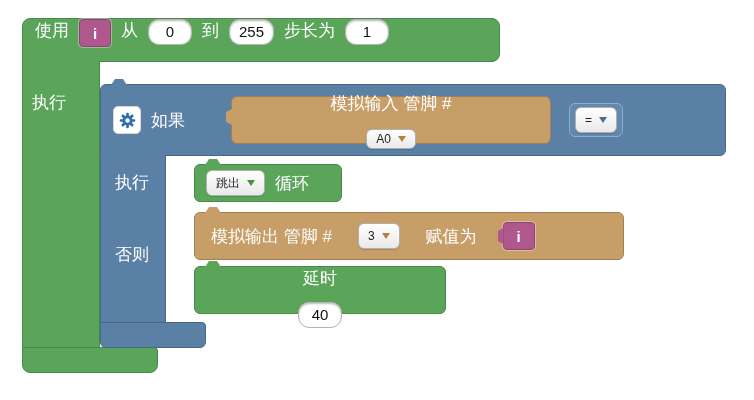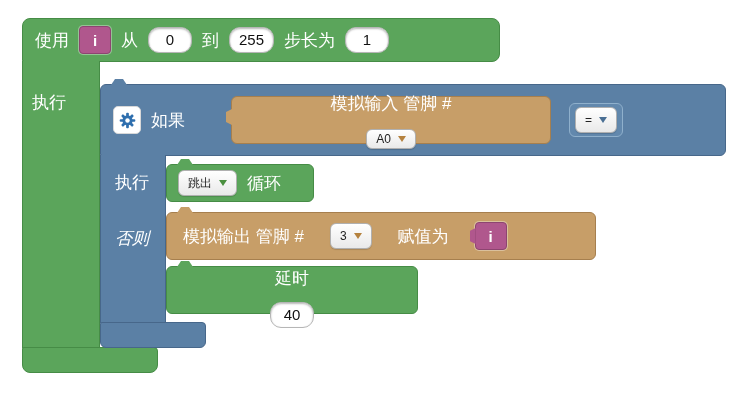--- a/index.html
+++ b/index.html
@@ -8,46 +8,46 @@
 
   .piece { position:absolute; box-sizing:border-box; }
   .green { background:#5ba55b; border:1px solid #468c46; --dk:#468c46; }
   .blue  { background:#5b80a5; border:1px solid #47678a; --dk:#47678a; }
   .blue2 { background:#6288ad; border:1px solid #8fb0cc; --dk:#46678c; }
   .blue3 { background:#54799e; border:1px solid #3f5f82; --dk:#3f5f82; }
   .tan   { background:#c79e68; border:1px solid #a67f4e; --dk:#a67f4e; }
 
   
   .loop-top    { left:22px; top:18px; width:478px; height:44px; border-radius:8px 8px 8px 2px;
-                 display:flex; align-items:center; gap:10px; padding:0 12px; }
+                 display:flex; gap:10px; padding:0 12px; }
   .loop-spine  { left:22px; top:61px; width:78px; height:287px; border-top:none; border-bottom:none; }
   .loop-bottom { left:22px; top:347px; width:136px; height:26px; border-radius:2px 4px 8px 8px; }
 
   
   .if-header { left:100px; top:84px; width:626px; height:72px; border-radius:6px 6px 6px 2px;
                display:flex; align-items:center; gap:10px; padding:0 10px 0 12px; }
   .if-spine  { left:100px; top:155px; width:66px; height:168px; border-top:none; border-bottom:none; }
   .if-bottom { left:100px; top:322px; width:106px; height:26px; border-radius:2px 4px 6px 6px; }
 
   
-  .stmt { display:flex; align-items:center; border-radius:6px; }
+  .stmt { display:flex; align-items:center; border-radius:6px;margin-left:28px; }
   .break-block  { left:166px; top:164px; height:38px; width:148px; padding:0 11px; gap:10px; }
   .analog-out   { left:166px; top:212px; height:48px; width:430px; padding:0 16px; gap:26px; }
   .delay-block  { left:166px; top:266px; height:48px; width:252px; padding:0 14px; gap:12px;flex-direction:column; }
 
   
   .analog-in  { position:relative; height:48px; width:320px; margin-left:36px; border-radius:6px;
                 display:flex; align-items:center; justify-content:center; gap:14px;flex-direction:column; }
   .compare-op { position:relative; height:34px; border-radius:6px; display:flex; align-items:center; padding:0 5px; margin-left:8px; }
   .num-socket { position:relative; height:38px; border-radius:6px; display:flex; align-items:center; padding:0 10px; margin-left:8px; }
 
   .lbl { color:#fff; font-size:17px; white-space:nowrap; }
   .spine-lbl  { position:absolute; left:9px;  top:30px; }
   .spine-do   { position:absolute; left:14px; top:16px; }
-  .spine-else { position:absolute; left:14px; top:72px;font-style:italic; }
+  .spine-else { position:absolute; left:14px; top:88px; }
 
   .field { background:#fff; border:1px solid #b6b6b6; border-radius:11px; min-width:24px;
            padding:1px 9px; text-align:center; font-size:15px; color:#111;
            box-shadow:inset 0 1px 2px rgba(0,0,0,.28); height:22px; line-height:22px; display:inline-block; }
 
   .dropdown { display:inline-flex; align-items:center; gap:7px; background:linear-gradient(#ffffff,#e9e9e9);
               border:1px solid #b0b0b0; border-radius:6px; padding:2px 9px; height:26px; box-sizing:border-box;
               font-size:12px; color:#222; cursor:pointer; box-shadow:0 1px 1px rgba(0,0,0,.15); white-space:nowrap; }
   .arrow { width:0; height:0; border-left:4.5px solid transparent; border-right:4.5px solid transparent;
            border-top:6px solid #555; display:inline-block; }

